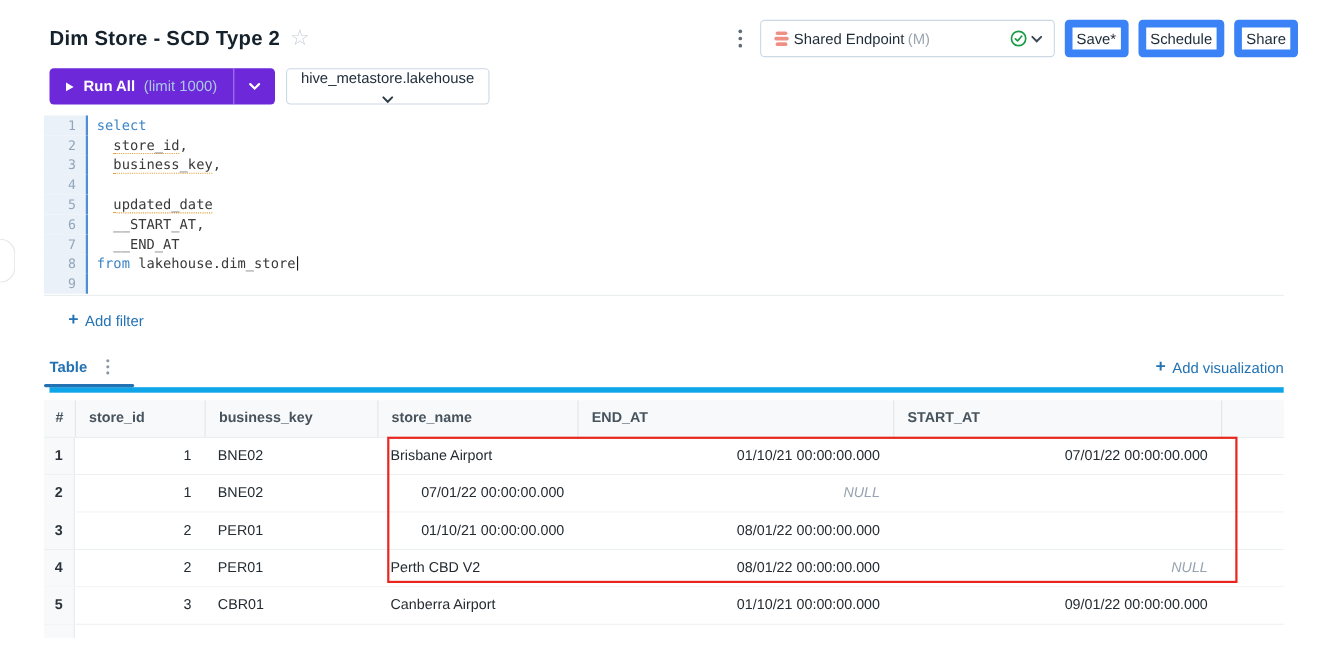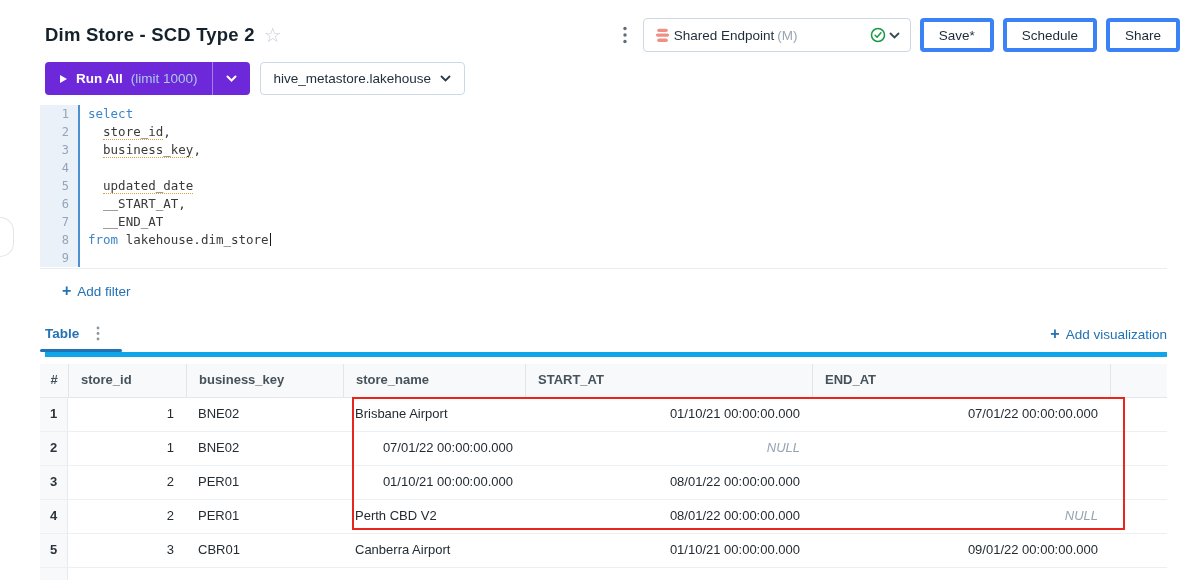--- a/index.html
+++ b/index.html
@@ -9,29 +9,29 @@
   
   .top-bar{display:flex;align-items:center;margin:18px 12px 0 45px;}
   .title{font-size:18.5px;font-weight:700;color:#15222c;letter-spacing:.2px;}
   .star{color:#c6ced8;font-size:20px;margin-left:9px;line-height:1;cursor:pointer;}
   .top-right{margin-left:auto;display:flex;align-items:center;gap:9px;}
   .kebab{display:flex;align-items:center;padding:2px 7px;cursor:pointer;}
   .sel-endpoint{display:flex;align-items:center;gap:3px;width:268px;height:34px;border:1px solid #ccd8e3;border-radius:4px;padding:0 10px;box-sizing:border-box;background:#fff;cursor:pointer;}
   .ep-label{font-size:13.5px;color:#1e2c39;}
   .ep-meta{font-size:13.5px;color:#9aa6b2;}
   .ep-spacer{flex:1;}
-  .btn{height:34px;padding:0 15px;border:4px solid #3b82f6;border-radius:4px;background:#fff;font-size:13.5px;color:#1c2b3a;display:flex;align-items:center;cursor:pointer;box-sizing:border-box;}
+  .btn{height:34px;padding:0 4px;border:7px solid #3b82f6;border-radius:4px;background:#fff;font-size:13.5px;color:#1c2b3a;display:flex;align-items:center;cursor:pointer;box-sizing:border-box;}
 
   
   .run-row{display:flex;align-items:center;gap:10px;margin:10px 25px 0 45px;}
   .run-btn{display:flex;height:33px;border-radius:4px;overflow:hidden;background:#6d28d9;color:#fff;cursor:pointer;}
   .run-main{display:flex;align-items:center;gap:8px;padding:0 14px;font-size:13.5px;font-weight:600;}
   .run-limit{color:#abc9e6;font-weight:400;}
   .run-caret{display:flex;align-items:center;padding:0 13px;border-left:1px solid rgba(255,255,255,.4);}
-  .schema-sel{display:flex;align-items:center;gap:9px;height:33px;border:1px solid #ccd8e3;border-radius:4px;padding:0 13px;font-size:13.5px;font-weight:500;color:#22303d;background:#fff;cursor:pointer;box-sizing:border-box;}
+  .schema-sel{display:flex;align-items:center;gap:9px;height:33px;border:1px solid #ccd8e3;border-radius:4px;padding:0 13px;font-size:13.5px;font-weight:500;color:#22303d;background:#fff;cursor:pointer;box-sizing:border-box;flex-direction:column;}
 
   
   .editor{margin:10px 25px 0 40px;border-bottom:1px solid #e9edf0;padding-bottom:1px;cursor:text;}
   .code-row{display:flex;height:18px;font-family:"DejaVu Sans Mono",monospace;font-size:12.5px;line-height:18px;}
   .gutter-num{width:40px;background:#ebf1f8;color:#92a5ba;text-align:right;padding-right:9px;box-sizing:border-box;border-right:2px solid #4d8fd1;font-size:12px;flex:none;}
   .code-text{white-space:pre;padding-left:8px;color:#3a3a3a;}
   .tok-kw{color:#3c85c9;}
   .tok-plain{color:#3a3a3a;}
   .u{border-bottom:1px dotted #e0a13e;}
   .caret{display:inline-block;width:1.5px;height:13px;background:#15191d;vertical-align:-2px;margin-left:1px;}
@@ -207,22 +207,22 @@
     </div>
   </div>
 
   
   <div class="results-wrap">
     <div class="t-head t-cols">
         <div class="cell">#</div>
         <div class="cell">store_id</div>
         <div class="cell">business_key</div>
         <div class="cell">store_name</div>
+        <div class="cell">END_AT</div>
         <div class="cell">START_AT</div>
-        <div class="cell">END_AT</div>
         <div class="cell"></div>
       </div>
     <div>
         <div class="t-row t-cols">
           <div class="cell idx">1</div>
           <div class="cell align-right">1</div>
           <div class="cell">BNE02</div>
           <div class="cell">Brisbane Airport</div>
           <div class="cell align-right">01/10/21 00:00:00.000</div>
           <div class="cell align-right">07/01/22 00:00:00.000</div>

